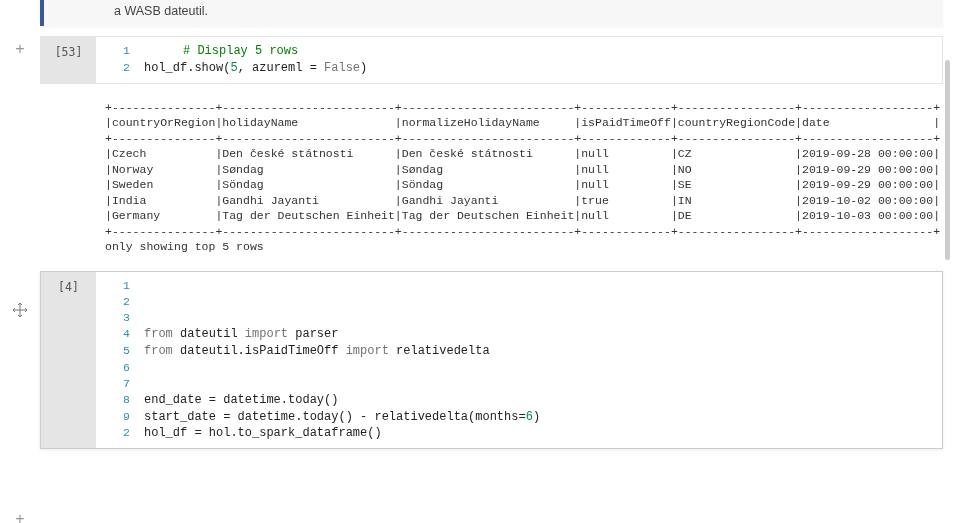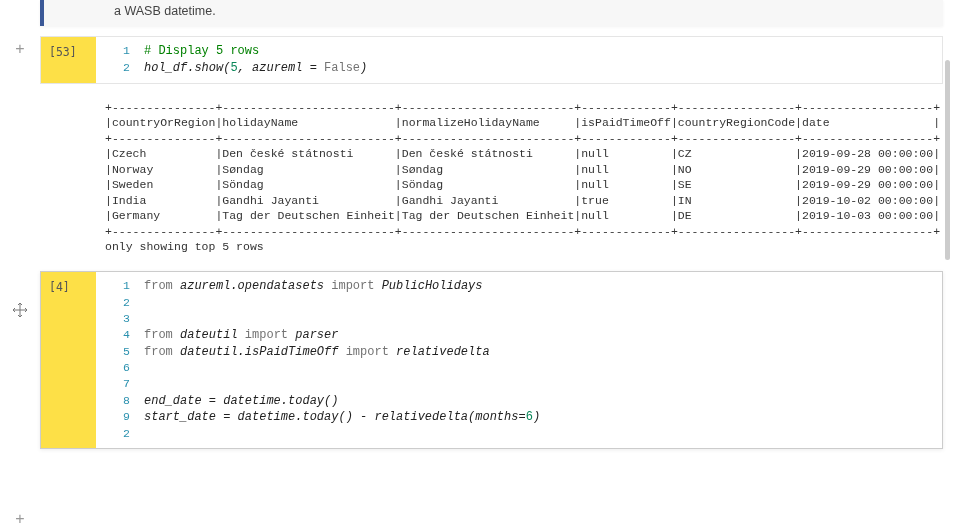--- a/index.html
+++ b/index.html
@@ -45,23 +45,23 @@
     display: flex;
     margin: 10px 10px 10px 40px;
     border: 1px solid #e5e5e5;
   }
   .cell-active {
     border-color: #ccc;
     box-shadow: 0 1px 4px rgba(0,0,0,0.08);
   }
   .cell-prompt {
     width: 55px;
-    background: #fde047;
+    background: #e5e5e5;
     padding: 8px 8px;
-    text-align: left;
+    text-align: center;
     font-size: 11.5px;
     color: #555;
     font-family: Consolas, monospace;
   }
   .cell-body {
     flex: 1;
     background: #fff;
     padding: 6px 10px;
     overflow: hidden;
   }
@@ -73,22 +73,22 @@
     white-space: pre;
   }
   .lineno {
     width: 24px;
     text-align: right;
     color: #2b91af;
     margin-right: 14px;
     user-select: none;
     font-size: 11.5px;
   }
-  .c-comment { color: #008000; }
-  .c-ident { color: #222; font-style: italic; }
+  .c-comment { color: #008000; margin-left: 39px; }
+  .c-ident { color: #222; }
   .c-keyword { color: #737373; }
   .c-num { color: #098658; }
   .output-block {
     margin: 0 10px 10px 40px;
     padding: 6px 10px 6px 65px;
     font-family: Consolas, "Courier New", monospace;
     font-size: 11.5px;
     color: #333;
     white-space: pre;
     line-height: 1.35;
@@ -105,21 +105,21 @@
   }
   .gutter.pos1 { top: 26px; }
   .gutter.pos2 { top: 298px; }
   .gutter.pos3 { top: 496px; }
   .code-content { color: #222; }
 </style>
 </head>
 <body>
 
 <div class="topbar">
-  <span>a WASB datetime.</span>
+  <span>a WASB dateutil.</span>
 </div>
 
 <div class="gutter pos1">
   <span class="add-icon">+</span>
 </div>
 
 <div class="cell">
   <div class="cell-prompt">[53]</div>
   <div class="cell-body" id="cell-0">
       <div class="code-line"><span class="lineno">1</span><span class="code-content"><span class="c-comment"># Display 5 rows</span></span></div>
@@ -142,30 +142,30 @@
   <span class="move-icon">
     <svg width="16" height="16" viewBox="0 0 16 16" fill="none" stroke="#777" stroke-width="1">
       <path d="M8 1 L8 15 M1 8 L15 8 M8 1 L6 3 M8 1 L10 3 M8 15 L6 13 M8 15 L10 13 M1 8 L3 6 M1 8 L3 10 M15 8 L13 6 M15 8 L13 10"></path>
     </svg>
   </span>
 </div>
 
 <div class="cell cell-active">
   <div class="cell-prompt">[4]</div>
   <div class="cell-body" id="cell-1">
-      <div class="code-line"><span class="lineno">1</span><span class="code-content"><span class="c-keyword">from</span><span class="c-ident"> azureml.opendatasets </span><span class="c-keyword">import</span><span class="c-ident"> PublicHolidays</span></span></div>
+      <div class="code-line"><span class="lineno">1</span></div>
       <div class="code-line"><span class="lineno">2</span><span class="code-content"></span></div>
       <div class="code-line"><span class="lineno">3</span></div>
       <div class="code-line"><span class="lineno">4</span><span class="code-content"><span class="c-keyword">from</span><span class="c-ident"> dateutil </span><span class="c-keyword">import</span><span class="c-ident"> parser</span></span></div>
       <div class="code-line"><span class="lineno">5</span><span class="code-content"><span class="c-keyword">from</span><span class="c-ident"> dateutil.isPaidTimeOff </span><span class="c-keyword">import</span><span class="c-ident"> relativedelta</span></span></div>
       <div class="code-line"><span class="lineno">6</span><span class="code-content"></span></div>
       <div class="code-line"><span class="lineno">7</span><span class="code-content"></span></div>
       <div class="code-line"><span class="lineno">8</span><span class="code-content"><span class="c-ident">end_date = datetime.today()</span></span></div>
       <div class="code-line"><span class="lineno">9</span><span class="code-content"><span class="c-ident">start_date = datetime.today() - relativedelta(months=</span><span class="c-num">6</span><span class="c-ident">)</span></span></div>
-      <div class="code-line"><span class="lineno">2</span></div>
+      <div class="code-line"><span class="lineno">2</span><span class="code-content"><span class="c-ident">hol_df = hol.to_spark_dataframe()</span></span></div>
     </div>
 </div>
 
 <div class="gutter pos3">
   <span class="add-icon">+</span>
 </div>
 
 <div class="scroll-ind"></div>
 
 </body></html>

